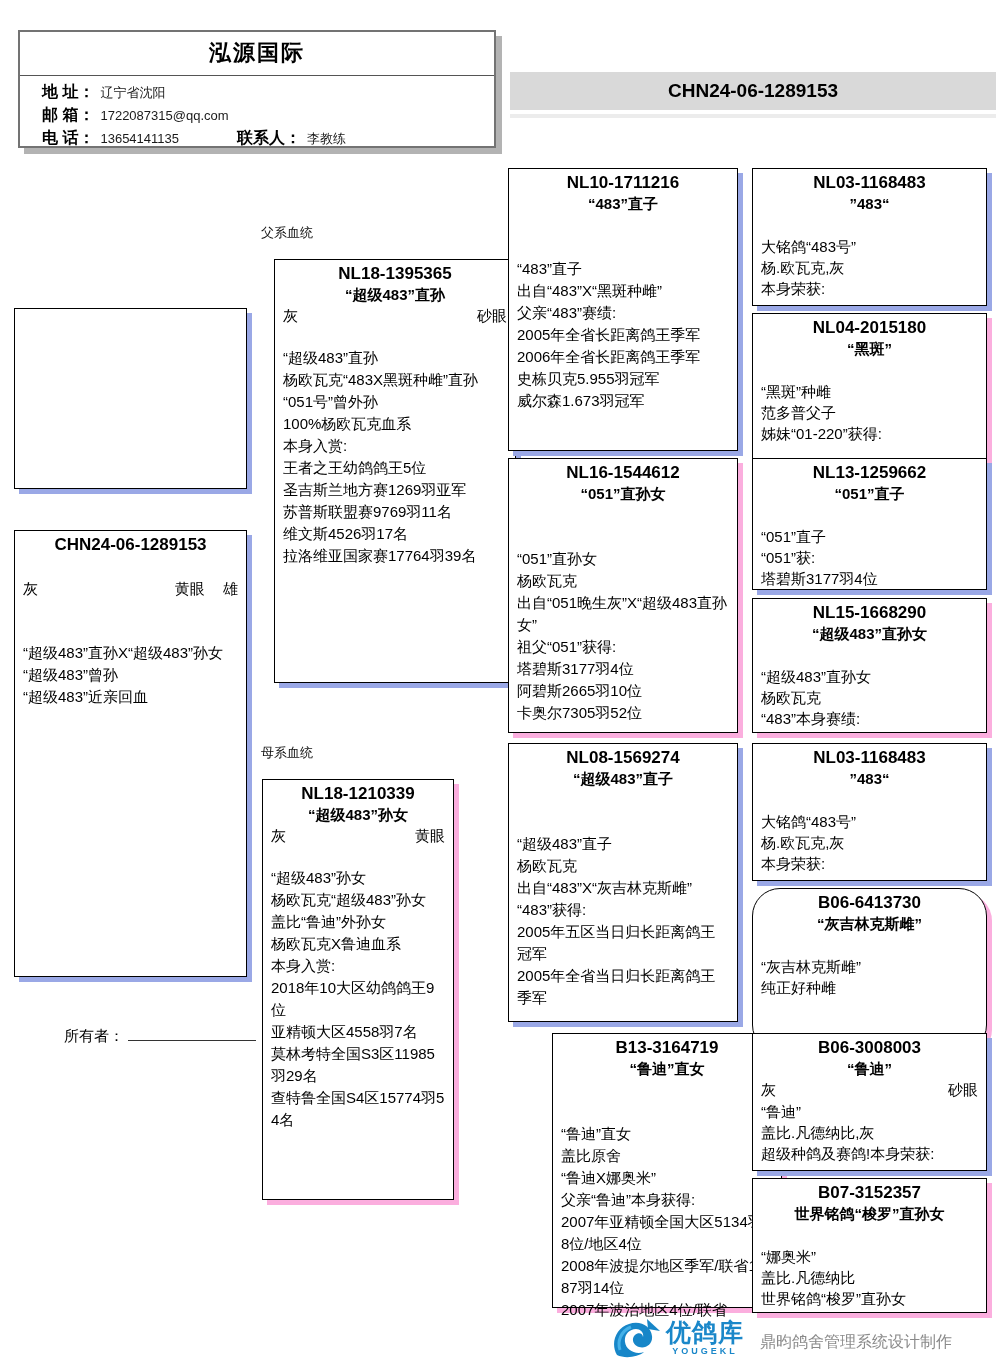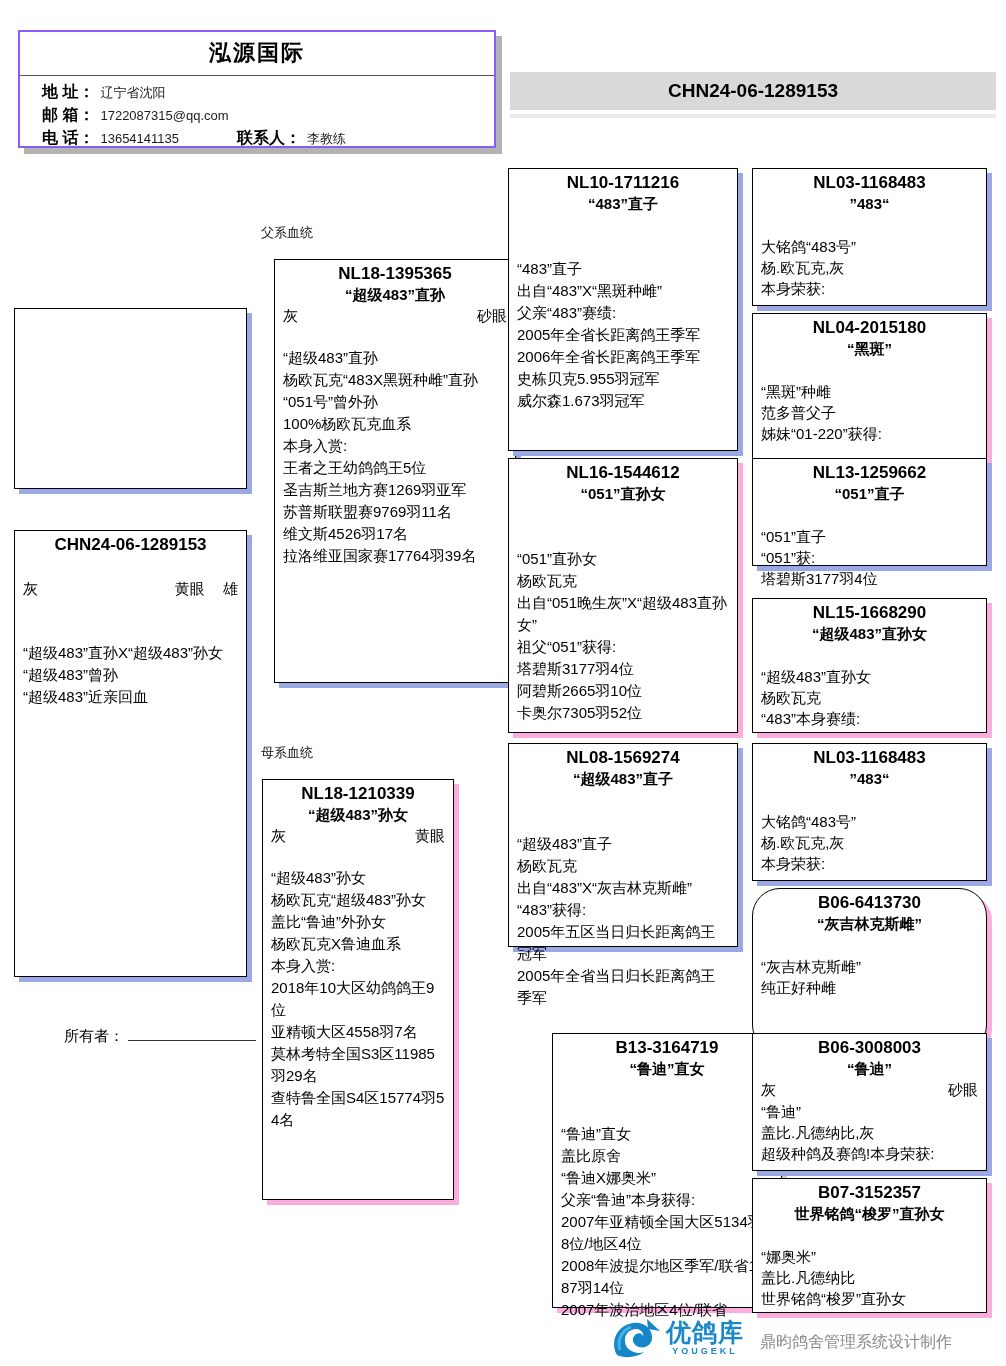--- a/index.html
+++ b/index.html
@@ -1,21 +1,21 @@
 <!DOCTYPE html>
 <html><head>
 <meta charset="utf-8">
 <style>
   html,body { margin:0; padding:0; background:#fff; }
   body { font-family:"Liberation Sans", sans-serif; color:#000; }
   .page { position:relative; width:1006px; height:1366px; background:#fff; overflow:hidden; }
 
   
   .header-box { position:absolute; left:18px; top:30px; width:478px; height:118px;
-    background:#fff; border:2px solid #8b5cf6; box-sizing:border-box;
+    background:#fff; border:2px solid #737373; box-sizing:border-box;
     box-shadow:6px 6px 0 #b3b3b3; }
   .loft-title { text-align:center; font-size:22px; font-weight:bold; padding-top:6px; letter-spacing:2px; }
   .header-hr { border:none; border-top:1px solid #555; margin:7px 0 5px 0; }
   .irow { padding:1px 0 1px 22px; display:flex; align-items:baseline; }
   .ilabel { font-weight:bold; font-size:16px; white-space:nowrap; }
   .ival { font-size:13px; margin-left:6px; color:#1a1a1a; }
   .contact-label { margin-left:58px; }
 
   
   .title-bar { position:absolute; left:510px; top:72px; width:486px; height:38px;
@@ -50,29 +50,29 @@
   
   .father-box { left:274px; top:259px; width:242px; height:424px; }
   .mother-box { left:262px; top:779px; width:192px; height:421px; }
   .parent-box .body { margin-top:20px; }
 
   
   .gp-box { left:508px; width:230px; }
   .gp-box .body { margin-top:44px; }
   .gp0 { top:168px;  height:283px; }
   .gp1 { top:458px;  height:275px; }
-  .gp2 { top:743px;  height:204px; }
+  .gp2 { top:743px;  height:279px; }
   .gp3 { top:1033px; height:275px;margin-left:44px; }
 
   
   .ggp { left:752px; width:235px; height:138px; }
   .ggp .body { margin-top:22px; line-height:21px; }
   .ggp0 { top:168px; }
   .ggp1 { top:313px; height:155px; }
-  .ggp2 { top:458px; height:108px; }
+  .ggp2 { top:458px; height:132px; }
   .ggp3 { top:598px; height:135px; }
   .ggp4 { top:743px; }
   .ggp5 { top:888px; height:165px;border-radius:28px; }
   .ggp6 { top:1033px; }
   .ggp6 .inforow { margin-top:0; }
   .ggp6 .body { margin-top:0; }
   .ggp7 { top:1178px; height:135px; }
 
   
   .footer { position:absolute; left:612px; top:1316px; display:flex; align-items:center; }

